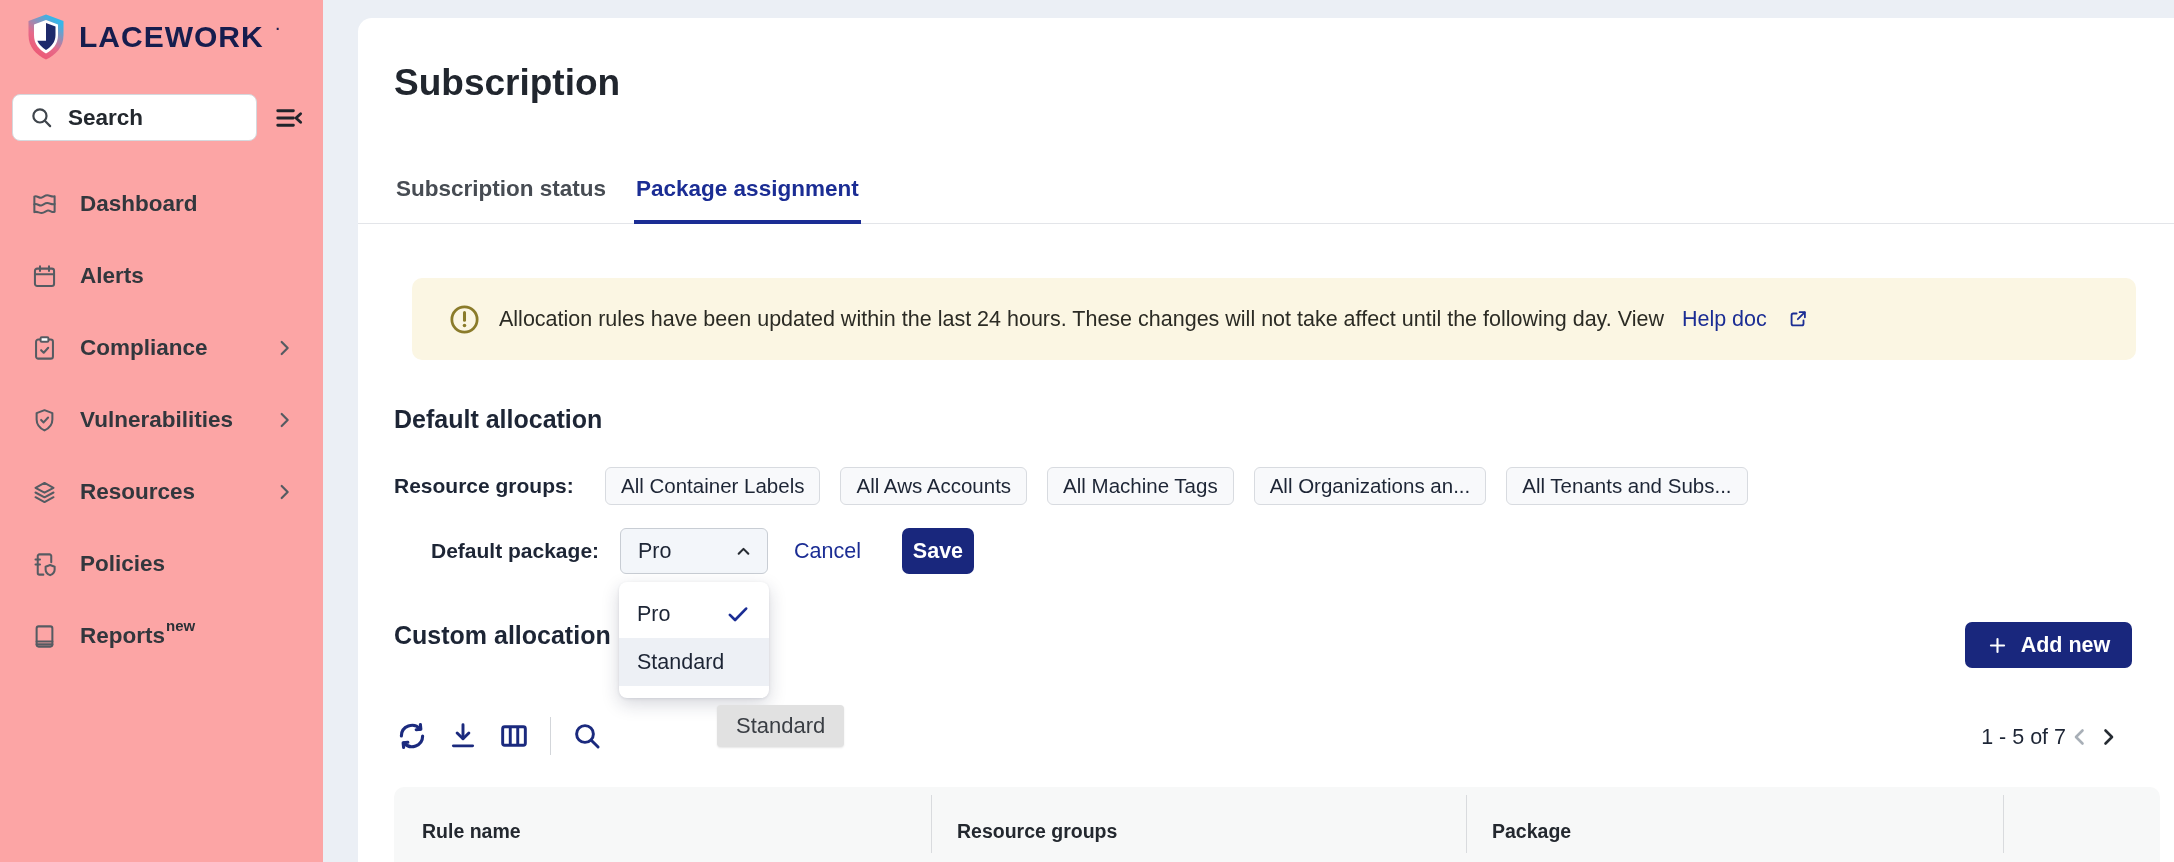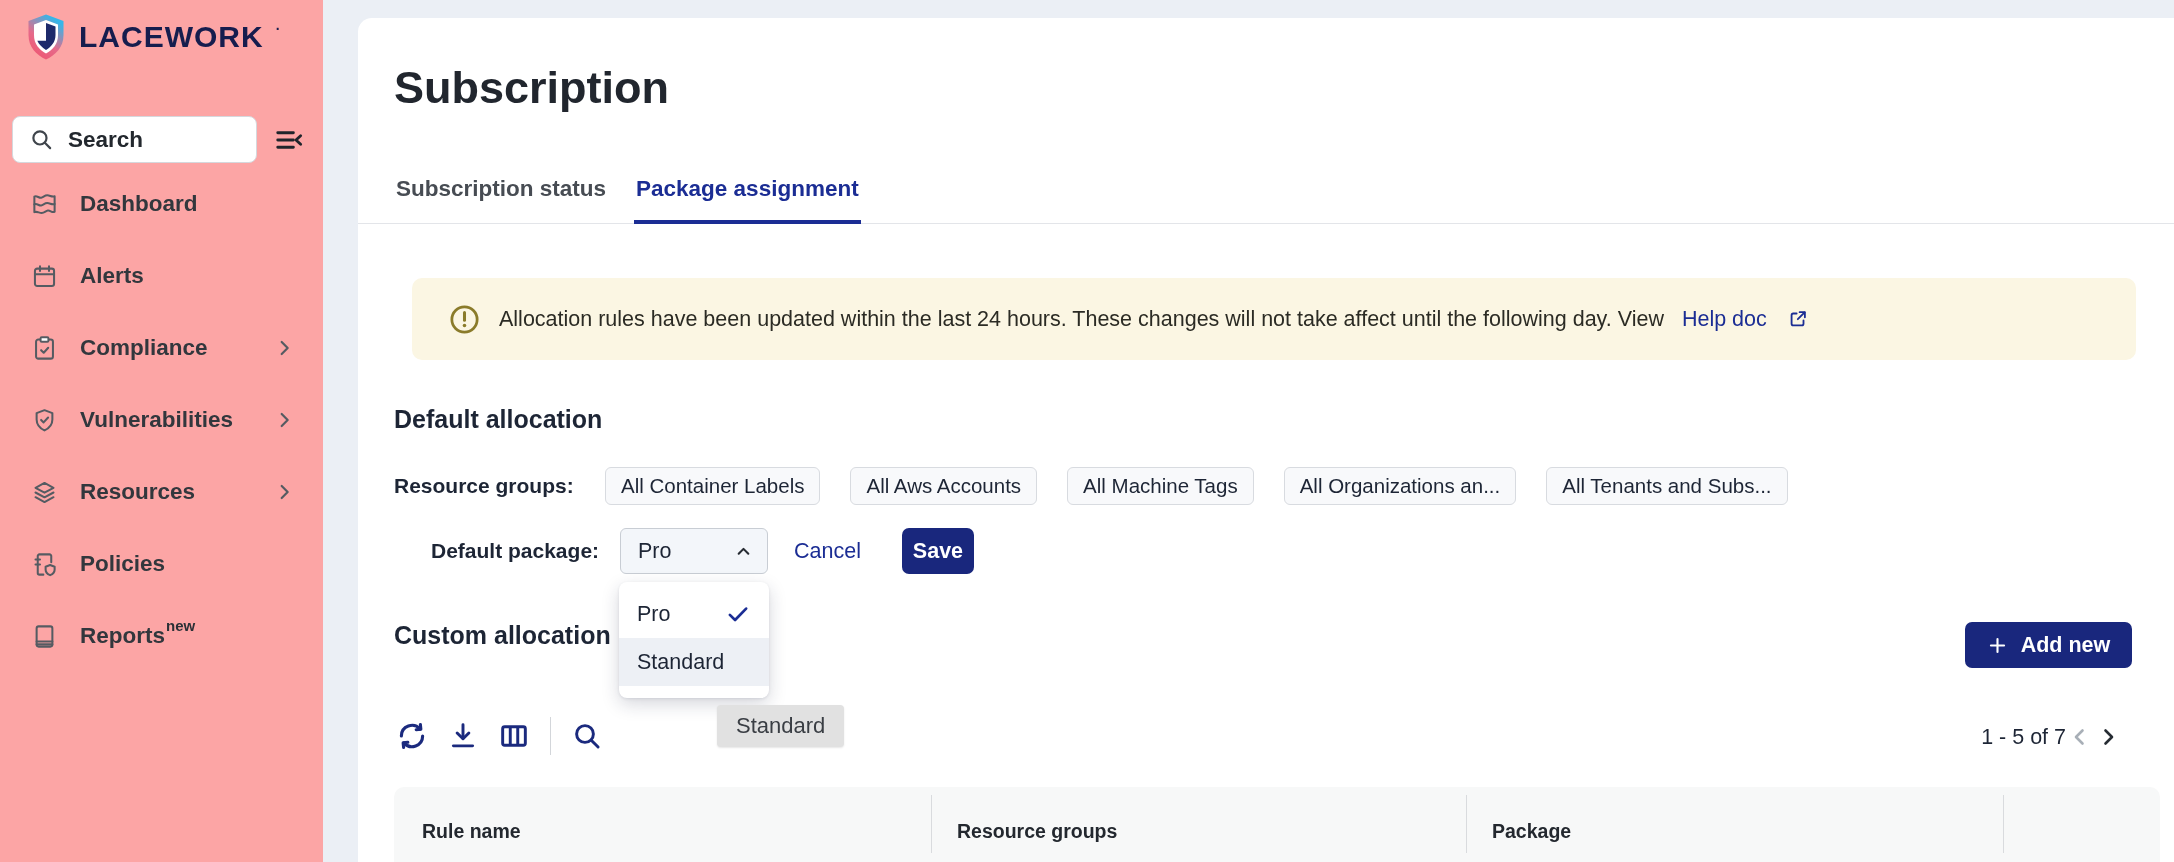--- a/index.html
+++ b/index.html
@@ -4,57 +4,57 @@
 <style>
   * { margin:0; padding:0; box-sizing:border-box; }
   html,body { width:2174px; height:862px; overflow:hidden; }
   body { font-family:"Liberation Sans", sans-serif; background:#ebeff5; position:relative; color:#1d2535; }
 
   
   .sidebar { position:absolute; left:0; top:0; width:323px; height:862px; background:#fca5a5; }
   .logo { position:absolute; left:25px; top:13px; display:flex; align-items:center; gap:12px; cursor:pointer; }
   .wordmark { font-size:30px; font-weight:700; color:#161d4e; letter-spacing:1px; }
   .wordmark-dot { font-size:14px; font-weight:700; color:#161d4e; align-self:flex-start; margin-top:4px; }
-  .search-row { position:absolute; left:12px; top:116px; display:flex; align-items:center; }
+  .search-row { position:absolute; left:12px; top:94px; display:flex; align-items:center; }
   .search-box { width:245px; height:47px; border:1px solid #d5d8dd; border-radius:8px; background:#fff;
                 display:flex; align-items:center; gap:14px; padding:0 16px; cursor:text; }
   .search-label { font-size:22.5px; font-weight:600; color:#23282e; }
   .collapse-btn { margin-left:15px; width:34px; height:34px; border:none; background:transparent; cursor:pointer;
                   display:flex; align-items:center; justify-content:center; }
   .nav { position:absolute; left:0; top:168px; width:323px; }
   .nav-item { height:72px; display:flex; align-items:center; padding:0 28px 0 30px; cursor:pointer; }
   .nav-icon { width:28px; height:28px; display:flex; align-items:center; justify-content:center; }
   .nav-label { margin-left:22px; font-size:22.5px; font-weight:600; color:#32373d; flex:1; }
   .badge-new { font-size:15px; font-weight:700; color:#2b3036; transform:translateY(-11px); margin-left:1px; flex:1; }
   .nav-label.with-badge { flex:0 0 auto; }
   .nav-chevron { width:22px; height:22px; display:flex; }
 
   
   .card { position:absolute; left:358px; top:18px; right:0; bottom:0; background:#fff;
           border-radius:14px 0 0 0; overflow:hidden; }
-  .page-title { position:absolute; left:36px; top:44px; font-size:45px; font-weight:700; color:#21262e; }
+  .page-title { position:absolute; left:36px; top:44px; font-size:37px; font-weight:700; color:#21262e; }
 
   .tabs { position:absolute; left:0; top:144px; width:100%; height:62px; border-bottom:1px solid #e3e5e9;
           padding-left:36px; display:flex; gap:26px; }
   .tab { height:62px; padding:14px 2px 0 2px; font-size:22.5px; font-weight:600; color:#474c53; cursor:pointer; }
   .tab.active { color:#1b2d94; border-bottom:4px solid #1b2d94; }
 
   .banner { position:absolute; left:54px; top:260px; width:1724px; height:82px; background:#fbf6e3;
             border-radius:10px; display:flex; align-items:center; padding:0 36px; gap:18px;
             font-size:21.5px; color:#2b2b24; }
   .banner-text { white-space:nowrap; }
   .banner-link { color:#1b2d94; text-decoration:none; cursor:pointer; white-space:nowrap; }
   .banner-link-icon { display:flex; margin-left:2px; cursor:pointer; }
 
   .section-heading { font-size:25px; font-weight:700; color:#1d2535; }
   .default-heading { position:absolute; left:36px; top:387px; }
 
   .resource-row { position:absolute; left:36px; top:449px; display:flex; align-items:center; }
   .row-label { width:189px; font-size:21px; font-weight:700; color:#1d2535; }
-  .chips { display:flex; gap:30px;padding-left:22px; }
+  .chips { display:flex; gap:20px;padding-left:22px; }
   .chip { height:38px; border:1px solid #d8dbe0; background:#f8f9fb; border-radius:6px; padding:0 15px;
           font-size:20.5px; color:#1d2535; display:flex; align-items:center; cursor:pointer; white-space:nowrap; }
 
   .package-row { position:absolute; left:53px; top:510px; height:46px; display:flex; align-items:center;margin-left:20px; }
   .select { width:148px; height:46px; background:#f3f6fa; border:1px solid #c8cdd4; border-radius:6px;
             display:flex; align-items:center; padding:0 13px 0 17px; font-size:21.5px; color:#1d2535; cursor:pointer; }
   .select-value { flex:1; }
   .cancel-link { margin-left:26px; font-size:21.5px; font-weight:500; color:#1b2d94; text-decoration:none; cursor:pointer; }
   .save-btn { margin-left:41px; width:72px; height:46px; background:#19277d; border:none; border-radius:7px;
               color:#fff; font-size:21.5px; font-weight:600; font-family:inherit; cursor:pointer; }

